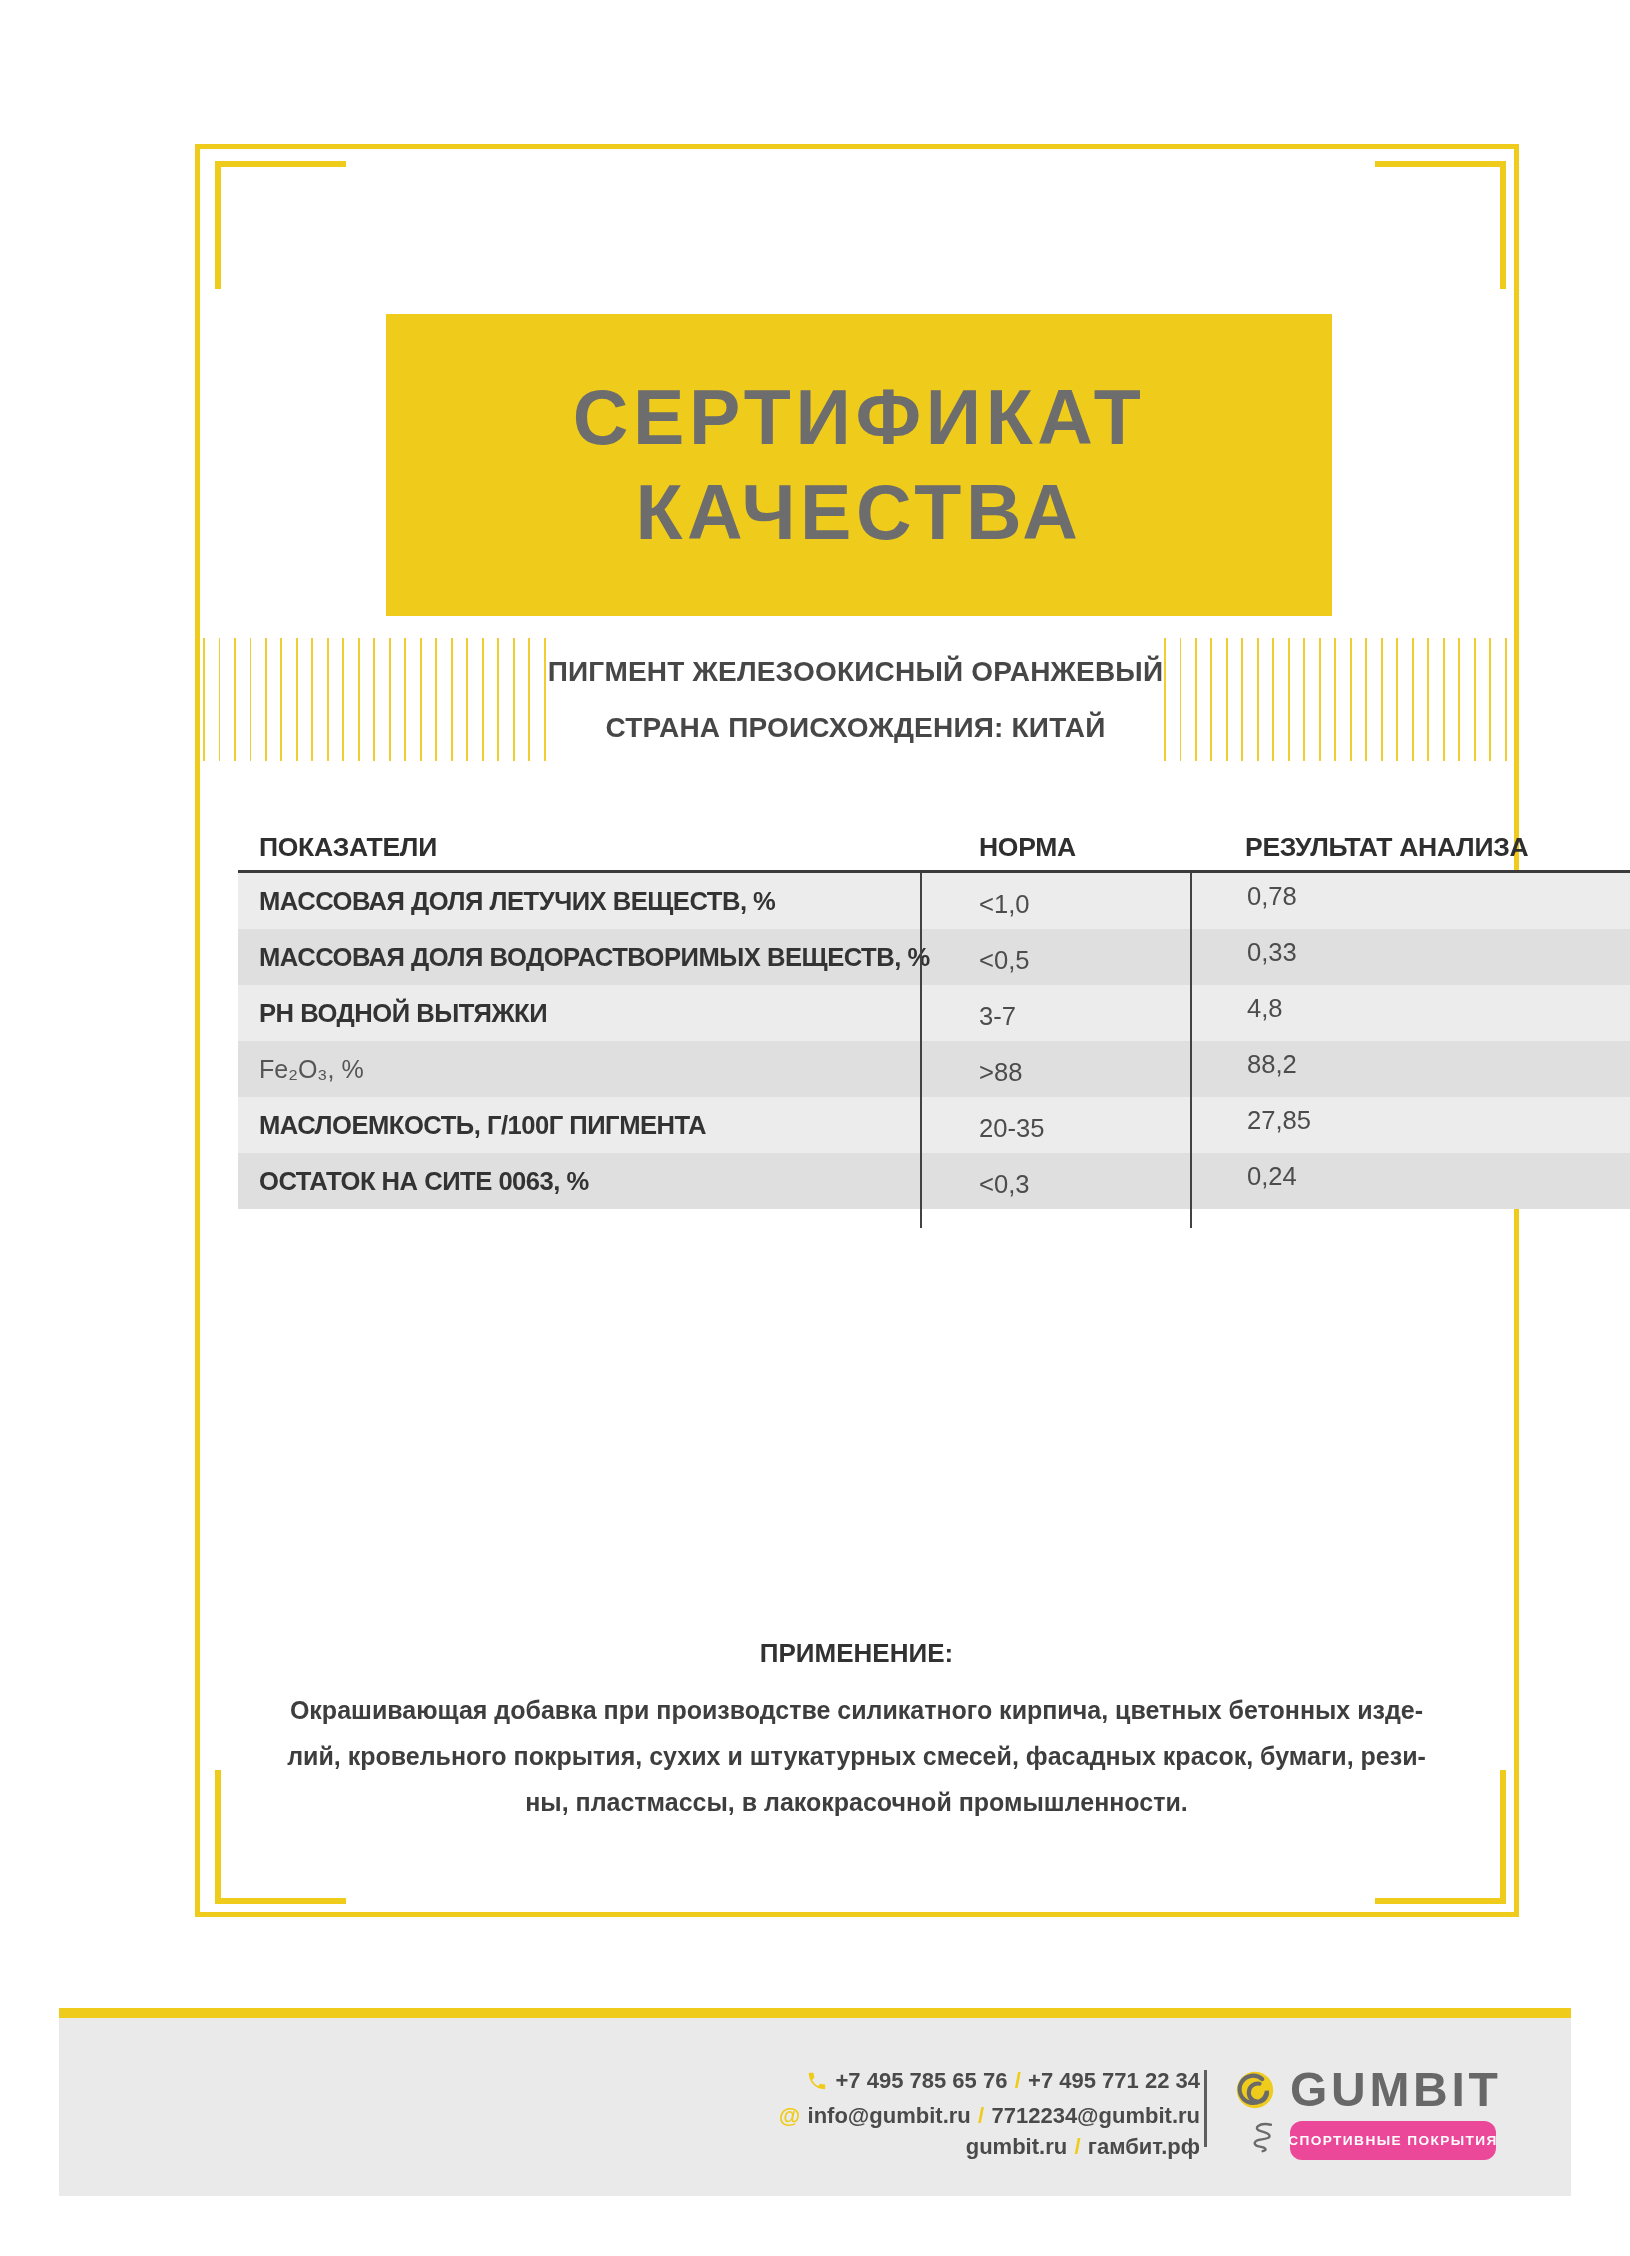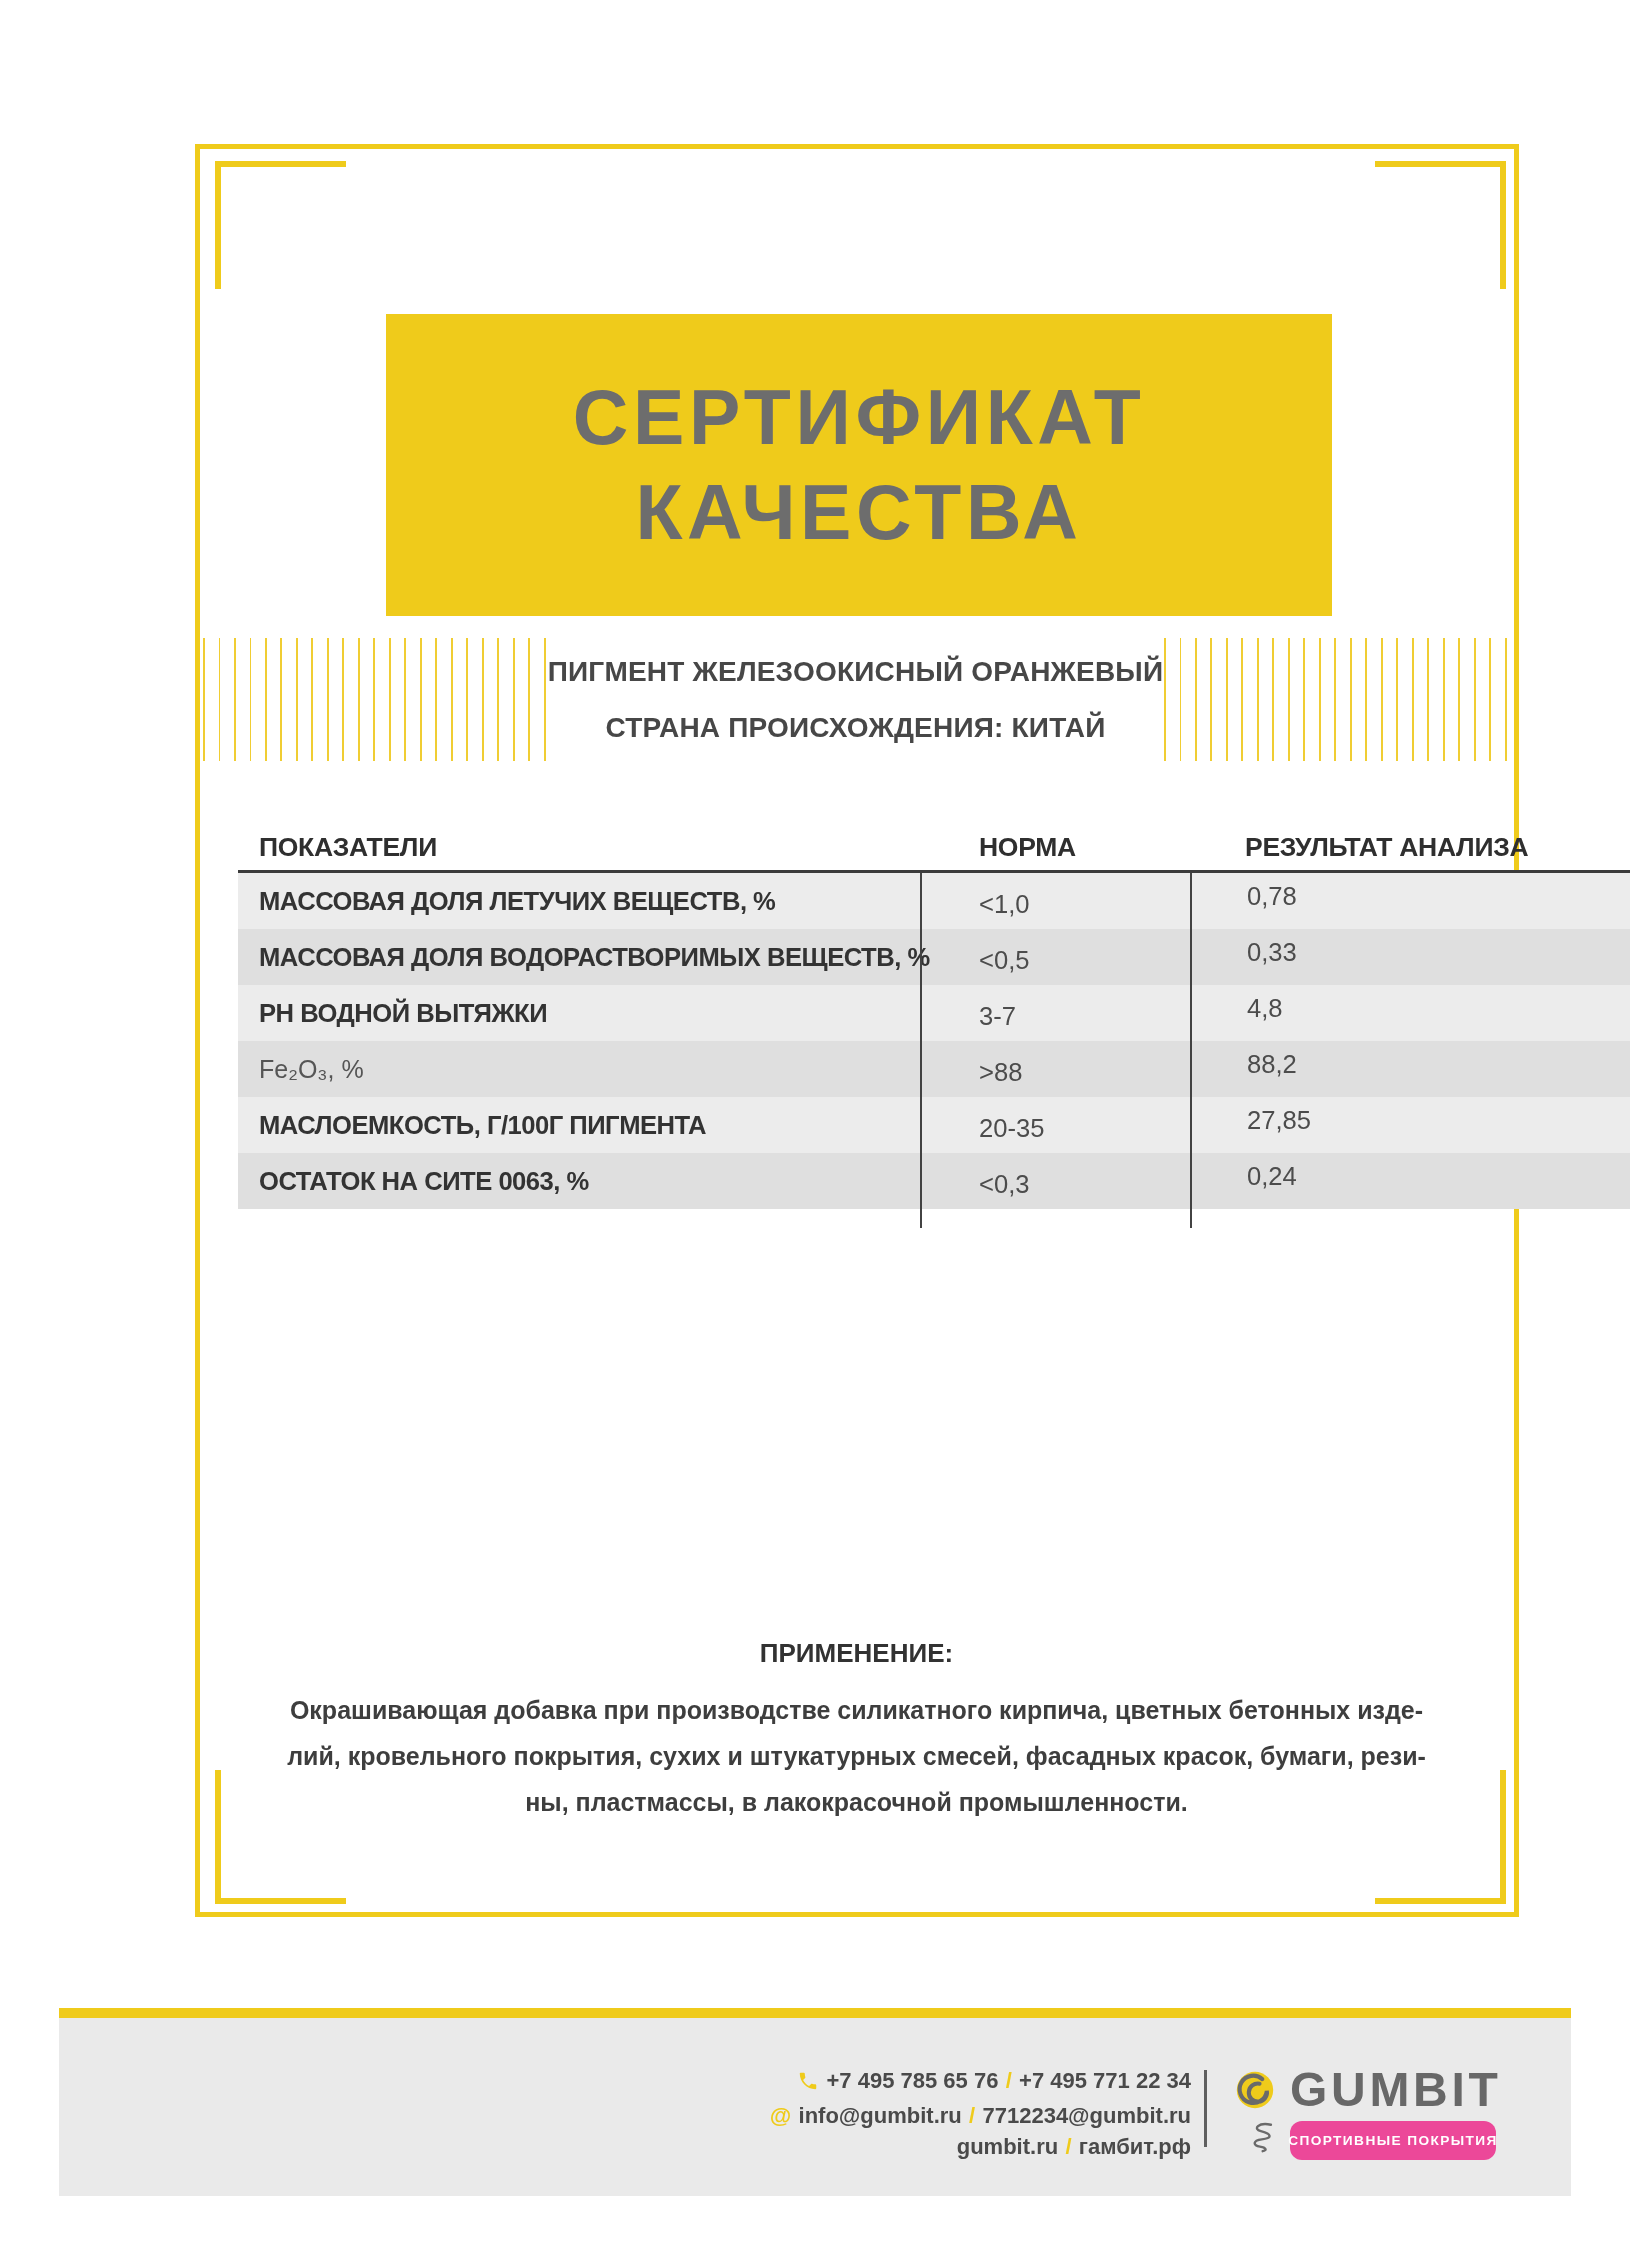--- a/index.html
+++ b/index.html
@@ -73,21 +73,21 @@
   .application { left:267px; top:1638px; width:1179px; text-align:center; }
   .app-title { font-size:26px; font-weight:bold; color:#323232; margin-bottom:18.3px; }
   .app-line  { font-size:25px; font-weight:bold; color:#3E3E3E; line-height:46px; white-space:nowrap; }
 
   
   .footer { left:59px; top:2008px; width:1512px; height:188px; }
   .footer-bar  { height:10px; background:#EFCB1B; }
   .footer-body { position:relative; height:178px; background:#EAEAEA; }
 
   .contacts {
-    position:absolute; top:47px; right:380px; text-align:right;
+    position:absolute; top:47px; right:371px; text-align:right;
     font-size:22px; font-weight:bold; color:#4A4A4A; line-height:31px; white-space:nowrap;
   }
   .contacts .sep { color:#EFCB1B; padding:0 7.3px; }
   .phone-glyph { display:inline-block; vertical-align:-3.7px; margin-right:7.3px; }
   .at-glyph { color:#EFCB1B; font-weight:bold; margin-right:7.3px; }
 
   .divider { position:absolute; left:1145px; top:52px; width:2.7px; height:77px; background:#5F5F5F; }
 
   .logo { position:absolute; left:1176px; top:52px; display:grid; grid-template-columns:55px auto; row-gap:11px; }
   .brand-name {

